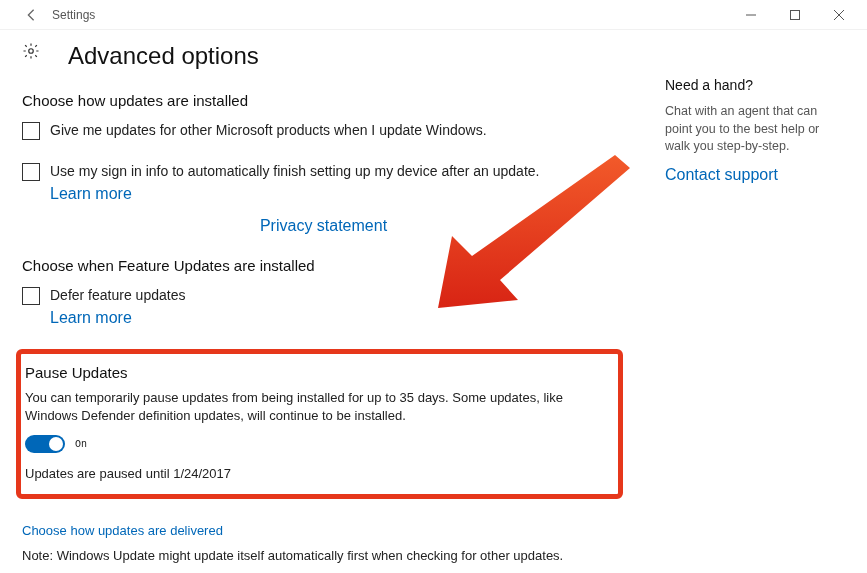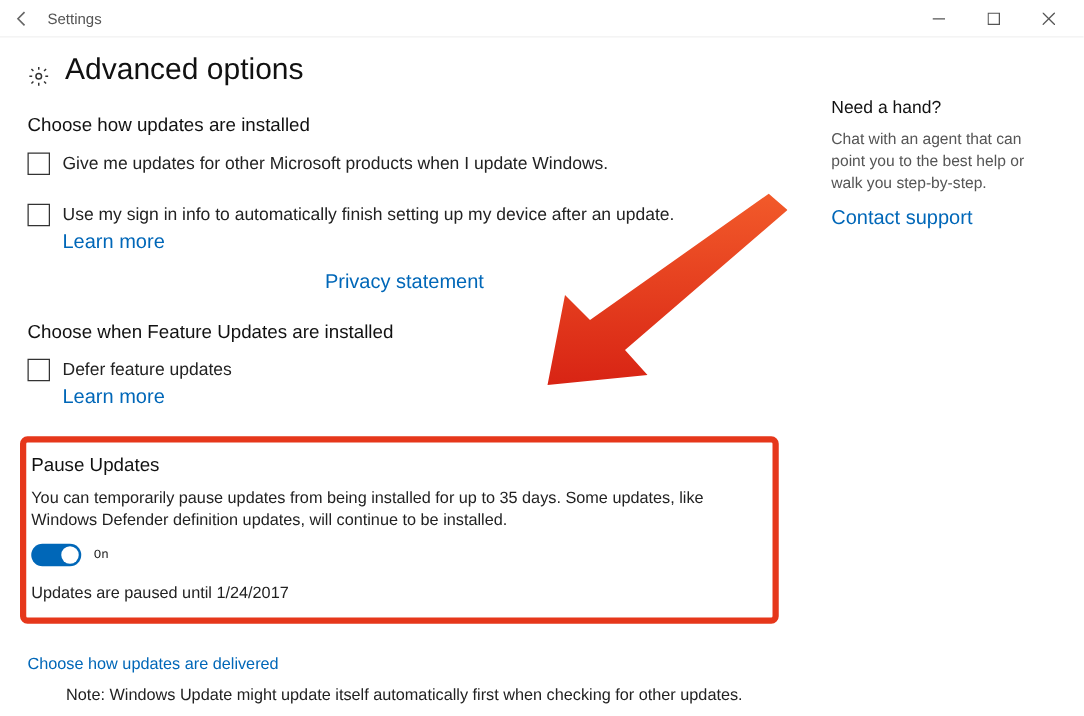--- a/index.html
+++ b/index.html
@@ -11,33 +11,33 @@
     width: 867px;
     height: 573px;
     overflow: hidden;
     position: relative;
   }
   .titlebar {
     height: 30px;
     display: flex;
     align-items: center;
     justify-content: space-between;
-    padding: 0 6px 0 10px;
+    padding: 0 6px 0 24px;
     border-bottom: 1px solid #f1f1f1;
   }
   .titlebar-left { display: flex; align-items: center; gap: 14px; }
   .back-arrow { width: 14px; height: 14px; display: flex; align-items: center; justify-content: center; color: #666; }
   .title-text { font-size: 12px; color: #555; }
   .win-controls { display: flex; gap: 0; }
   .win-btn { width: 44px; height: 30px; display: flex; align-items: center; justify-content: center; color: #555; }
   .win-btn svg { width: 10px; height: 10px; }
   .content { padding: 12px 22px 0 22px; display: flex; gap: 40px; }
   .main { flex: 1; min-width: 0; }
   .side { width: 180px; padding-top: 35px; font-size: 12.5px; color: #555; }
-  .page-title-row { display: flex; align-items: flex-end; gap: 12px; margin-bottom: 22px; }
+  .page-title-row { display: flex; align-items: flex-start; gap: 28px; margin-bottom: 22px; }
   .gear { width: 18px; height: 18px; color: #333; }
   h1 { font-size: 24px; font-weight: 400; color: #111; }
   h2 { font-size: 15px; font-weight: 400; color: #111; margin-bottom: 12px; }
   .section { margin-bottom: 22px; }
   .check-row { display: flex; align-items: flex-start; gap: 10px; margin-bottom: 8px; }
   .checkbox { width: 18px; height: 18px; border: 1.5px solid #333; flex: 0 0 auto; margin-top: 1px; }
   .check-label { font-size: 14px; color: #222; line-height: 1.35; }
   .link { color: #0067b8; font-size: 13px; cursor: pointer; }
   .link.small { font-size: 16px; }
   .indent-link { margin-left: 28px; margin-top: -4px; margin-bottom: 6px; }
@@ -48,21 +48,21 @@
     padding: 10px 12px 10px 4px;
     margin-bottom: 24px;
     margin-left: -6px;
     margin-right: 2px;
   }
   .desc { font-size: 13px; color: #222; line-height: 1.4; margin-bottom: 10px; }
   .toggle-row { display: flex; align-items: center; gap: 10px; margin-bottom: 12px; }
   .toggle { width: 40px; height: 18px; border-radius: 10px; background: #0067b8; position: relative; }
   .toggle-knob { position: absolute; right: 2px; top: 2px; width: 14px; height: 14px; border-radius: 50%; background: #fff; }
   .toggle-label { font-size: 10px; font-family: Liberation Mono, monospace; }
-  .note { font-size: 13px; color: #222; margin: 4px 0; text-align: center; }
+  .note { font-size: 13px; color: #222; margin: 4px 0; }
   .side h3 { font-size: 14px; font-weight: 400; color: #111; margin-bottom: 10px; }
   .side p { line-height: 1.4; margin-bottom: 10px; }
   .arrow-overlay {
     position: absolute;
     left: 430px;
     top: 150px;
     width: 200px;
     height: 160px;
     pointer-events: none;
   }

